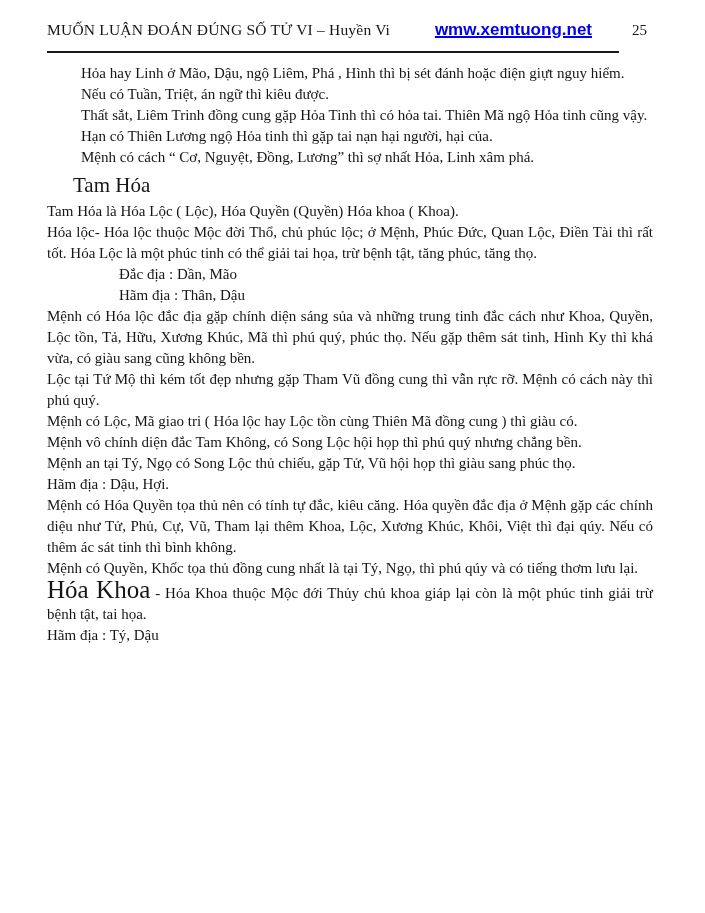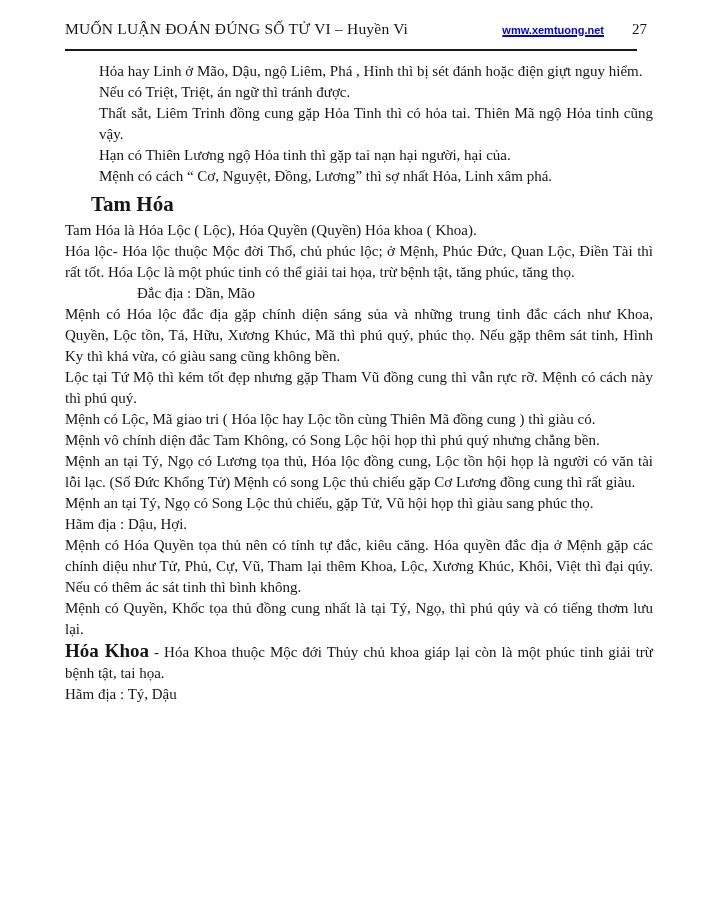--- a/index.html
+++ b/index.html
@@ -6,41 +6,41 @@
   body {
     width: 705px; height: 913px;
     background: #ffffff;
     font-family: "Liberation Serif", serif;
     color: #161616;
     overflow: hidden;
   }
   .page {
     box-sizing: border-box;
     width: 705px; height: 913px;
-    padding: 20px 52px 0 65px;
+    padding: 20px 52px 0 47px;
   }
   
   .header {
     display: flex;
     align-items: baseline;
     white-space: nowrap;
   }
   .header-title {
     font-size: 15.5px;
     letter-spacing: 0.2px;
     flex: 1 1 auto;
   }
   .header-link {
     font-family: "Liberation Sans", sans-serif;
     font-weight: bold;
-    font-size: 11px;
+    font-size: 17px;
     color: #0000ee;
     text-decoration: underline;
     text-decoration-thickness: 2px;
-    margin-right: 28px;
+    margin-right: 40px;
     cursor: pointer;
   }
   .header-pagenum {
     font-size: 15px;
     margin-right: 6px;
   }
   .header-rule {
     height: 2px;
     background: #1a1a1a;
     width: 572px;
@@ -53,59 +53,59 @@
     line-height: 21px;
   }
   .para, .quote {
     text-align: justify;
     margin: 0;
   }
   .quote { margin-left: 34px; }
   .sub-item { margin: 0 0 0 72px; }
   .section-heading {
     font-size: 21px;
-    font-weight: bold;
+    font-weight: normal;
     line-height: 28px;
     margin: 3px 0 2px 26px;
   }
   .inline-heading {
-    font-size: 19px;
-    font-weight: bold;
+    font-size: 25px;
+    font-weight: normal;
   }
 </style>
 </head>
 <body>
 
 <div class="page">
 
   <div class="header">
     <span class="header-title">MUỐN LUẬN ĐOÁN ĐÚNG SỐ TỬ VI – Huyền Vi</span>
     <span class="header-link">wmw.xemtuong.net</span>
-    <span class="header-pagenum">27</span>
+    <span class="header-pagenum">25</span>
   </div>
   <div class="header-rule"></div>
 
   <div class="content">
 
     <p class="quote">Hỏa hay Linh ở Mão, Dậu, ngộ Liêm, Phá , Hình thì bị sét đánh hoặc điện giựt nguy hiểm.</p>
-    <p class="quote">Nếu có Triệt, Triệt, án ngữ thì  tránh được.</p>
+    <p class="quote">Nếu có Tuần, Triệt, án ngữ thì  kiêu được.</p>
     <p class="quote">Thất sắt, Liêm Trinh đồng cung gặp Hỏa Tinh thì có hỏa tai. Thiên Mã ngộ Hỏa tinh cũng vậy.</p>
     <p class="quote">Hạn có Thiên Lương ngộ Hỏa tinh thì gặp tai nạn hại người, hại của.</p>
     <p class="quote">Mệnh có cách “ Cơ, Nguyệt, Đồng, Lương” thì sợ nhất Hỏa, Linh xâm phá.</p>
 
     <div class="section-heading">Tam Hóa</div>
 
     <p class="para">Tam Hóa là  Hóa Lộc ( Lộc), Hóa Quyền (Quyền) Hóa khoa ( Khoa).</p>
     <p class="para">Hóa lộc- Hóa lộc thuộc Mộc đời Thổ, chủ phúc lộc; ở Mệnh, Phúc Đức, Quan Lộc, Điền Tài thì rất tốt. Hóa Lộc là một phúc tinh có thể giải tai họa, trừ bệnh tật, tăng phúc, tăng thọ.</p>
     <p class="sub-item">Đắc địa : Dần, Mão</p>
+    <p class="sub-item">Hãm địa : Thân, Dậu</p>
     <p class="para">Mệnh có Hóa lộc đắc địa gặp chính diện sáng sủa và những trung tinh đắc cách như Khoa, Quyền, Lộc tồn, Tả, Hữu, Xương Khúc, Mã thì phú quý, phúc thọ. Nếu gặp thêm sát tinh, Hình Ky thì khá vừa, có giàu sang cũng không bền.</p>
     <p class="para">Lộc tại Tứ Mộ thì kém tốt đẹp nhưng gặp Tham Vũ  đồng cung thì vẫn rực rỡ. Mệnh có cách này thì phú quý.</p>
     <p class="para">Mệnh có Lộc, Mã giao tri ( Hóa lộc hay Lộc tồn cùng Thiên Mã đồng cung ) thì giàu có.</p>
     <p class="para">Mệnh vô chính diện đắc Tam Không, có Song Lộc hội họp thì phú quý nhưng chẳng bền.</p>
-    <p class="para">Mệnh an tại Tý, Ngọ có Lương tọa thủ, Hóa lộc đồng cung, Lộc tồn hội họp là người có văn tài lỗi lạc. (Số Đức Khổng Tử)  Mệnh có song Lộc thủ chiếu gặp Cơ Lương đồng cung thì rất giàu.</p>
     <p class="para">Mệnh an tại Tý, Ngọ có Song Lộc thủ chiếu, gặp Tử, Vũ hội họp thì giàu sang phúc thọ.</p>
     <p class="para">Hãm địa  : Dậu, Hợi.</p>
     <p class="para">Mệnh có Hóa Quyền tọa thủ nên có tính tự đắc, kiêu căng. Hóa quyền đắc địa ở Mệnh gặp các chính diệu như Tử, Phủ, Cự, Vũ, Tham lại thêm Khoa, Lộc, Xương Khúc, Khôi, Việt thì đại qúy. Nếu có thêm ác sát tinh thì bình không.</p>
     <p class="para">Mệnh có Quyền, Khốc tọa thủ đồng cung nhất là tại Tý, Ngọ, thì phú qúy và có tiếng thơm lưu lại.</p>
 
     <p class="para"><span class="inline-heading">Hóa Khoa</span><span>  - Hóa Khoa thuộc Mộc đới Thủy chủ khoa giáp lại còn là một phúc tinh giải trừ bệnh tật, tai họa.</span></p>
 
     <p class="para">Hãm địa : Tý, Dậu</p>
 
   </div>

